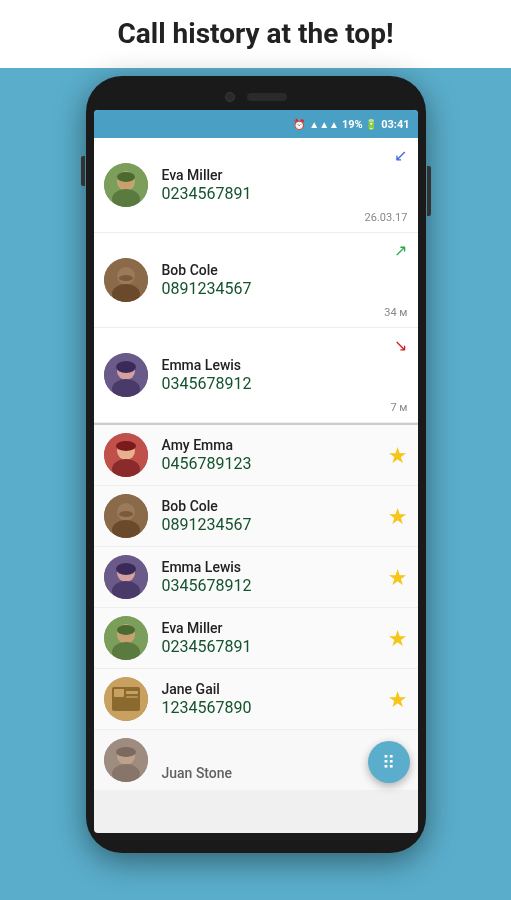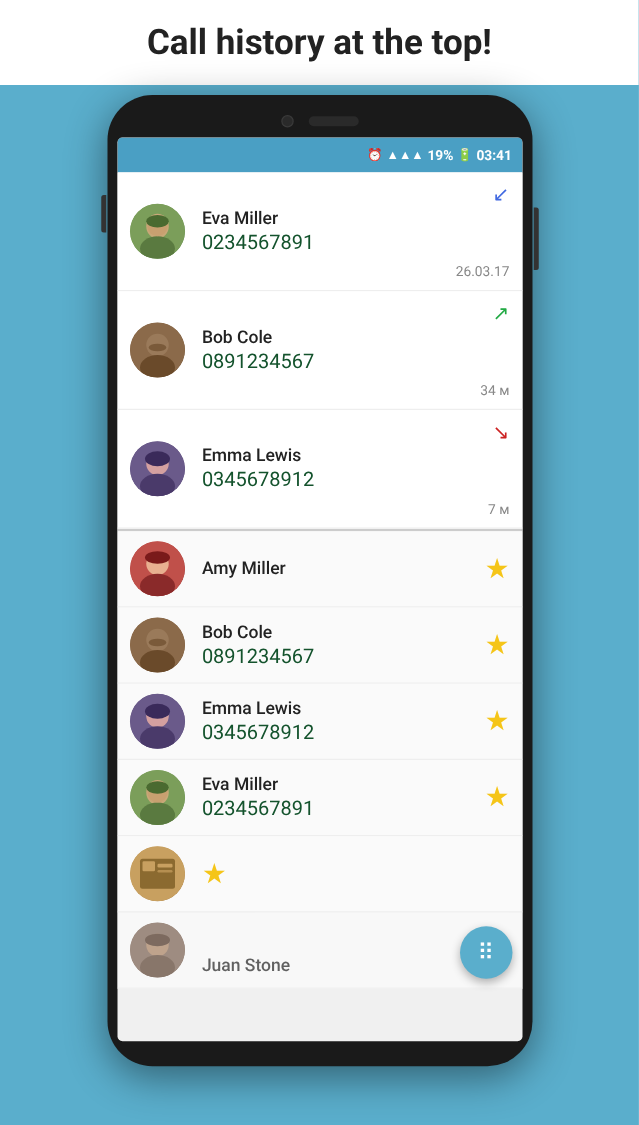--- a/index.html
+++ b/index.html
@@ -329,21 +329,22 @@
           <div class="contact-item favorite">
             <div class="face-circle avatar-amy">
               <svg viewBox="0 0 44 44" xmlns="http://www.w3.org/2000/svg">
                 <circle cx="22" cy="22" r="22" fill="#c0504a"></circle>
                 <circle cx="22" cy="18" r="9" fill="#e8b090"></circle>
                 <ellipse cx="22" cy="36" rx="14" ry="10" fill="#8a2a2a"></ellipse>
                 <ellipse cx="22" cy="13" rx="10" ry="5" fill="#7a1a1a"></ellipse>
               </svg>
             </div>
             <div class="contact-info">
-              <span class="contact-name">Amy Miller</span>
+              <span class="contact-name">Amy Emma</span>
+              <span class="contact-number">0456789123</span>
             </div>
             <span class="star-icon">★</span>
           </div>
 
           <div class="contact-item favorite">
             <div class="face-circle avatar-bob">
               <svg viewBox="0 0 44 44" xmlns="http://www.w3.org/2000/svg">
                 <circle cx="22" cy="22" r="22" fill="#8b6a4a"></circle>
                 <circle cx="22" cy="18" r="9" fill="#9a7a5a"></circle>
                 <ellipse cx="22" cy="36" rx="14" ry="10" fill="#6a4a2a"></ellipse>
@@ -392,20 +393,24 @@
 
           <div class="contact-item favorite" style="position:relative;">
             <div class="face-circle avatar-jane">
               <svg viewBox="0 0 44 44" xmlns="http://www.w3.org/2000/svg">
                 <circle cx="22" cy="22" r="22" fill="#c8a060"></circle>
                 <rect x="8" y="10" width="28" height="24" rx="2" fill="#8b6a30"></rect>
                 <rect x="10" y="12" width="10" height="8" rx="1" fill="#c8a060"></rect>
                 <rect x="22" y="14" width="12" height="3" rx="1" fill="#c8a060"></rect>
                 <rect x="22" y="19" width="12" height="2" rx="1" fill="#c8a060" opacity="0.7"></rect>
               </svg>
+            </div>
+            <div class="contact-info">
+              <span class="contact-name">Jane Gail</span>
+              <span class="contact-number">1234567890</span>
             </div>
             <span class="star-icon">★</span>
           </div>
 
           <div class="contact-item favorite truncated-item">
             <div class="face-circle avatar-juan">
               <svg viewBox="0 0 44 44" xmlns="http://www.w3.org/2000/svg">
                 <circle cx="22" cy="22" r="22" fill="#7a6050"></circle>
                 <circle cx="22" cy="18" r="9" fill="#a88060"></circle>
                 <ellipse cx="22" cy="36" rx="14" ry="10" fill="#5a4030"></ellipse>

